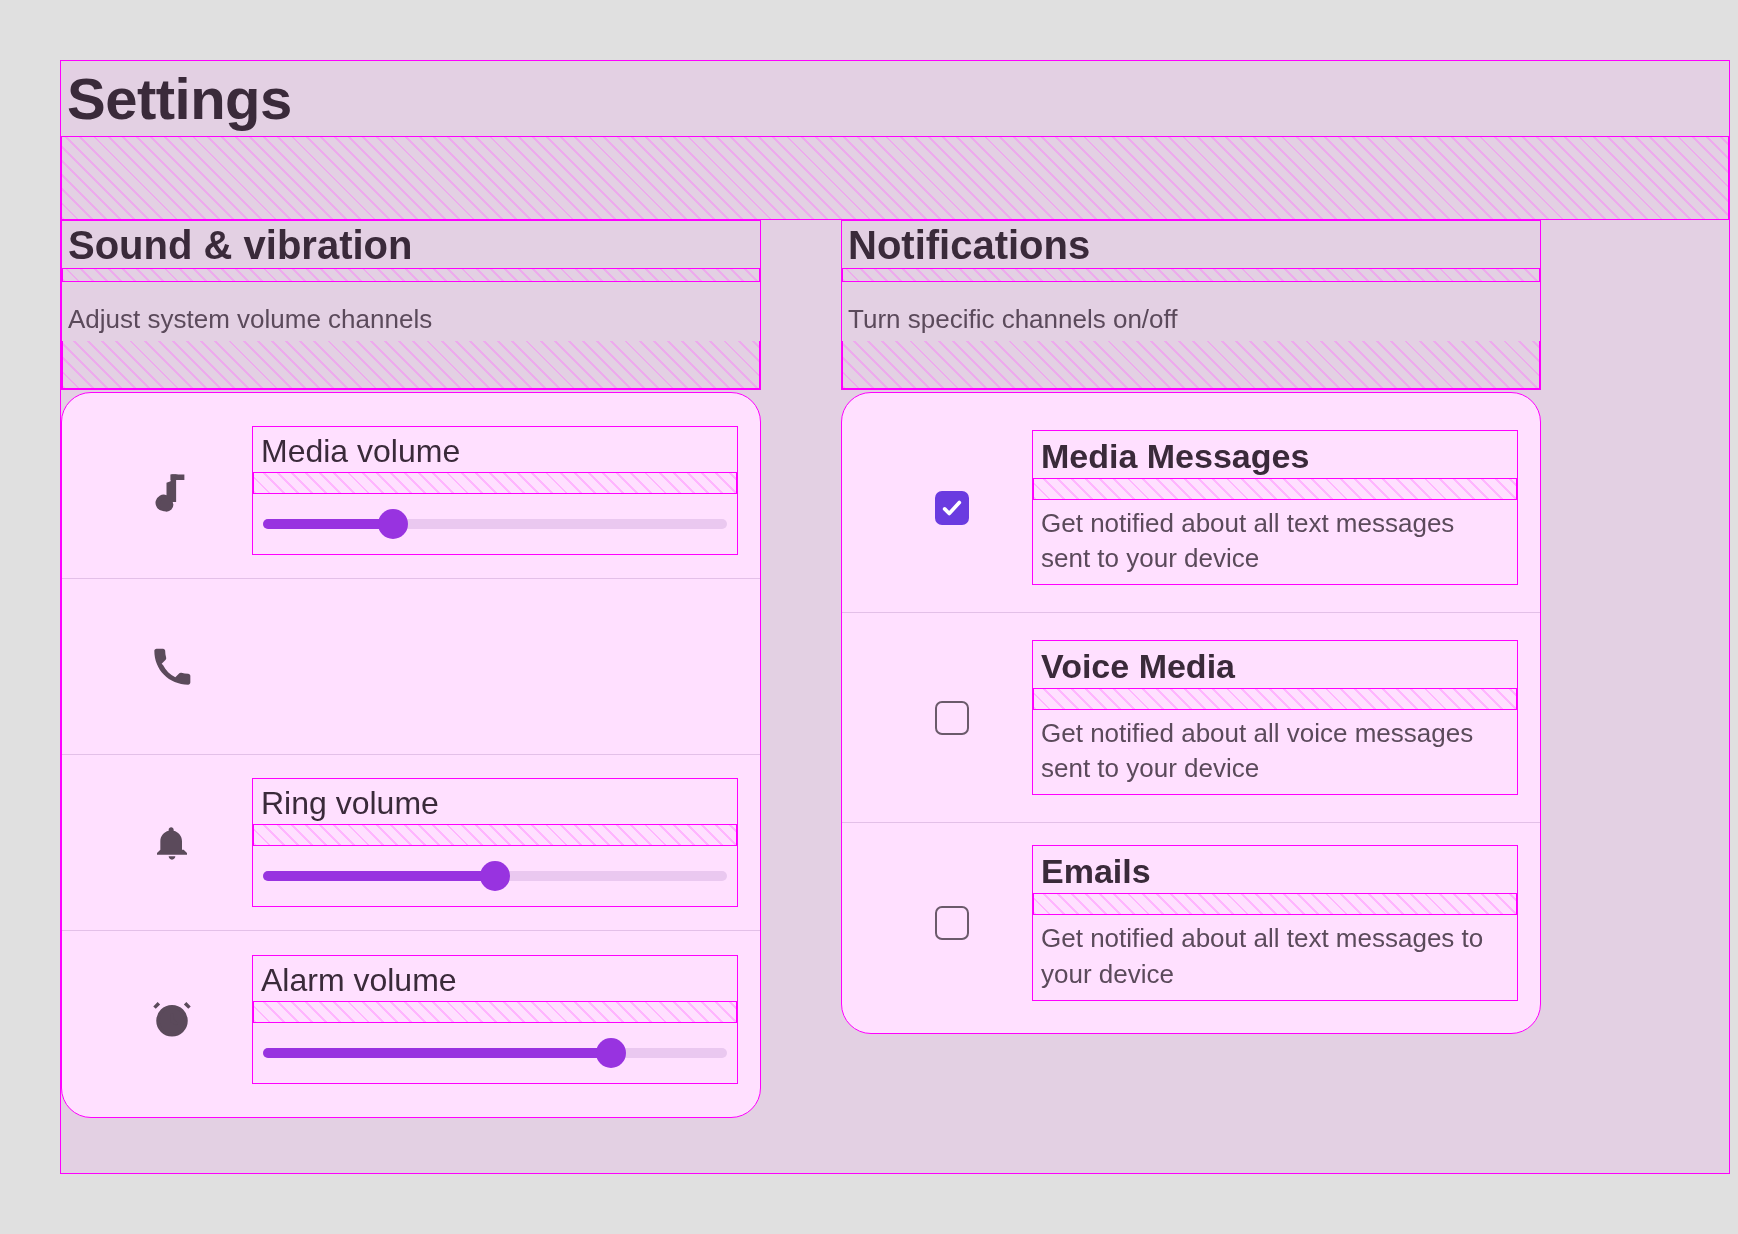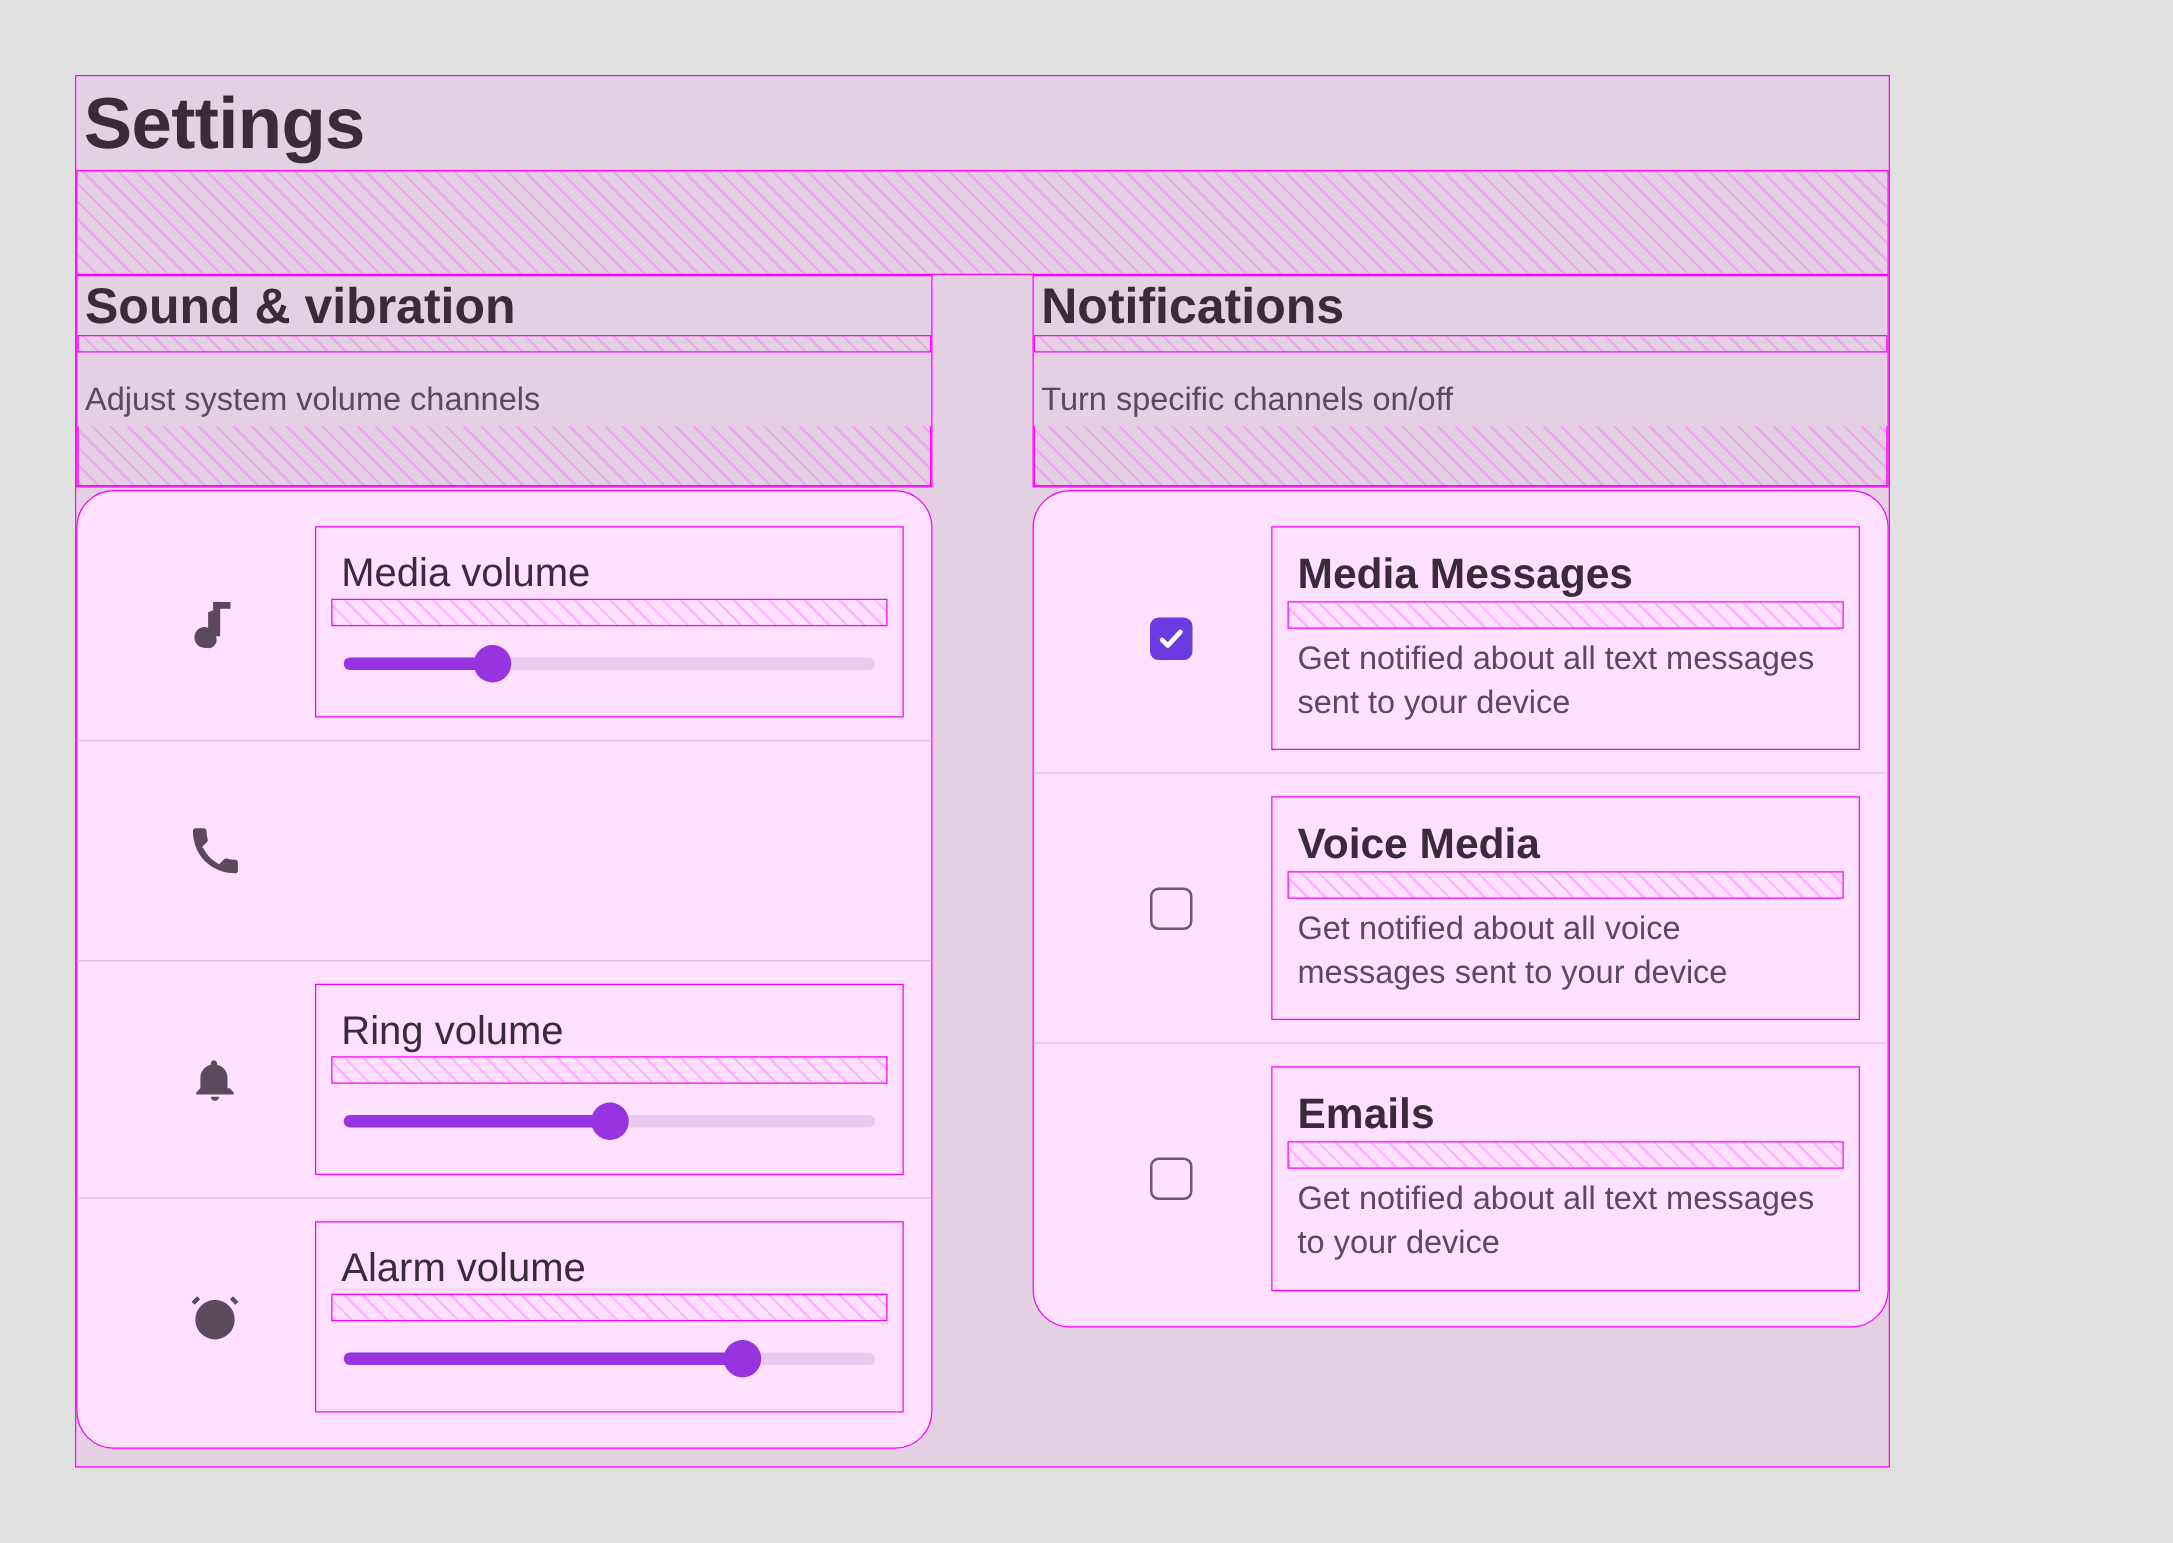--- a/index.html
+++ b/index.html
@@ -21,21 +21,21 @@
   html, body {
     margin: 0; padding: 0;
     width: 1738px; height: 1234px;
     background: var(--page-bg);
     font-family: "Helvetica Neue", Arial, sans-serif;
     color: var(--text-dark);
   }
   .canvas {
     position: absolute;
     left: 60px; top: 60px;
-    width: 1452px; height: 1114px;
+    width: 1670px; height: 1114px;
     border: 1px solid var(--debug-outline);
     background: var(--debug-fill);
   }
   .page-title {
     font-size: 58px;
     font-weight: 700;
     margin: 4px 6px 4px 6px;
     letter-spacing: -0.5px;
   }
   .hatched {
@@ -97,21 +97,21 @@
   .row:last-child { border-bottom: none; }
   .row .leading {
     width: 160px;
     display: flex;
     align-items: center;
     justify-content: center;
   }
   .row .body {
     flex: 1;
     border: 1px solid var(--debug-outline);
-    padding: 12px;
+    padding: 0;
   }
   .row .body .label {
     font-size: 32px;
     font-weight: 500;
     padding: 6px 8px 2px 8px;
     color: var(--text-dark);
   }
   .row .body .label.strong { font-weight: 600; font-size: 34px; }
   .row .body .hatch-line {
     height: 22px;

